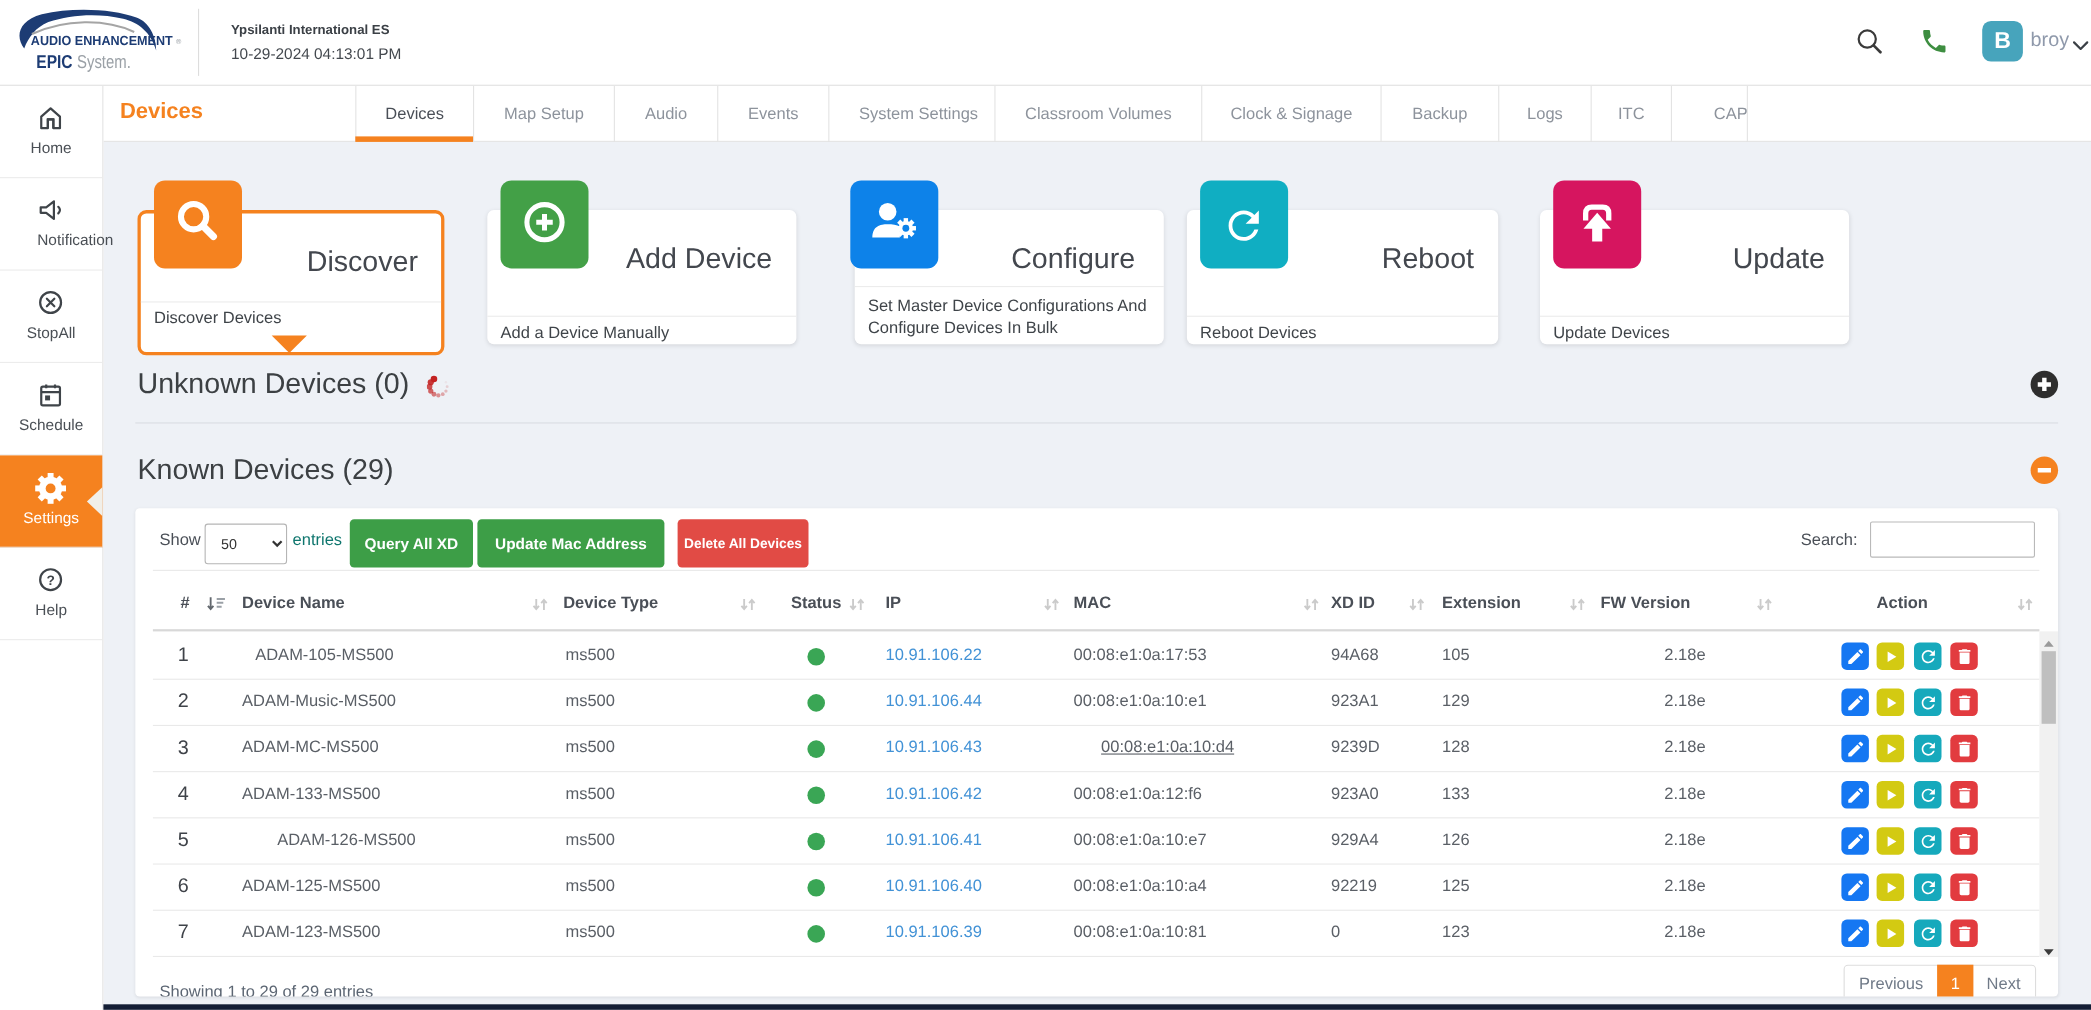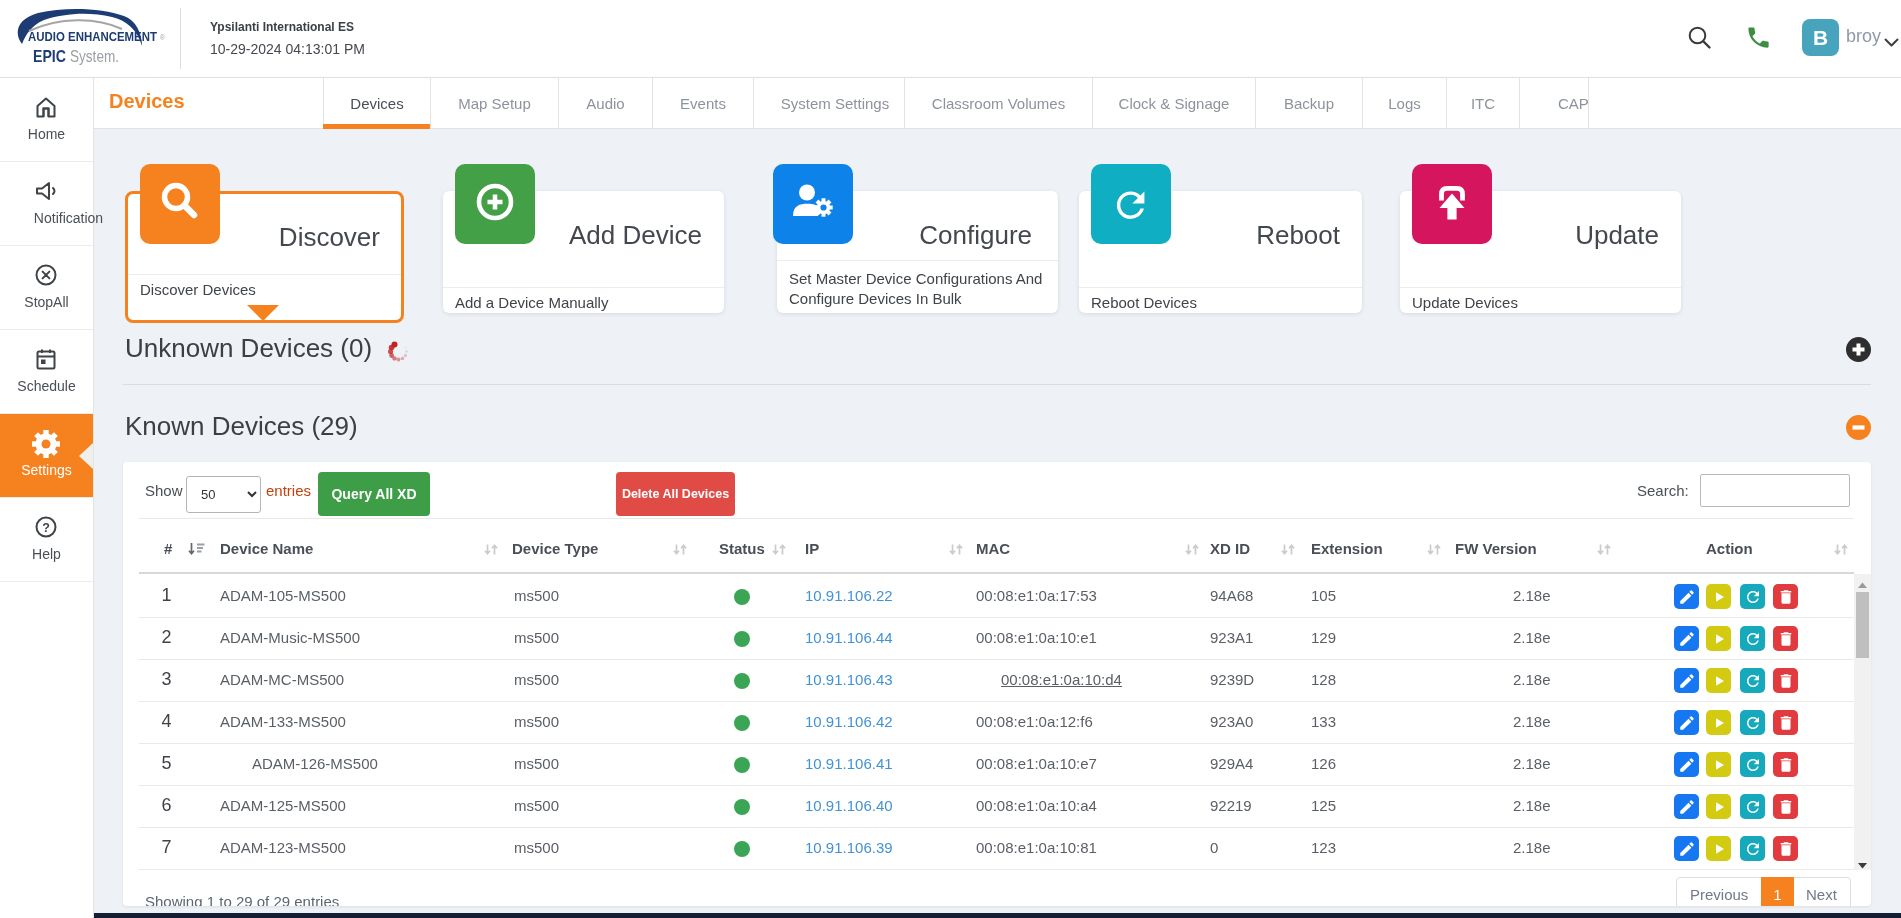--- a/index.html
+++ b/index.html
@@ -136,22 +136,23 @@
         <path d="M12.5 6.5 L12.5 18.5 M6.5 12.5 L18.5 12.5" stroke="#fff" stroke-width="4"></path>
       </svg></div>
   <div id="secdiv"></div>
   <div class="h2" style="top:282px;">Known Devices (29)</div>
   <div class="circbtn" style="top:286px; background:#f5821f;"><svg width="25" height="25" viewBox="0 0 25 25">
         <path d="M6.5 12.5 L18.5 12.5" stroke="#fff" stroke-width="4.2"></path>
       </svg></div>
   <div id="tcard">
     <div style="position:absolute; left:22px; top:20px; font-size:15px; color:#4a4f57;">Show</div>
     <select id="selbox"><option>50</option></select>
-    <div style="position:absolute; left:143px; top:20px; font-size:15px; color:#c2410c;">entries</div>
+    <div style="position:absolute; left:143px; top:20px; font-size:15px; color:#0f766e;">entries</div>
     <div class="btn bgreen" style="left:195px; width:112px;">Query All XD</div>
+    <div class="btn bgreen" style="left:311px; width:170px;">Update Mac Address</div>
     <div class="btn bred" style="left:493px; width:119px; font-size:12.5px;">Delete All Devices</div>
     <div style="position:absolute; left:1514px; top:20px; font-size:15px; color:#4a4f57;">Search:</div>
     <input id="search-in" style="">
     <div id="thead">
         <div class="hcell" style="left:41px;">#</div>
         <div class="hcell" style="left:97px;">Device Name</div>
         <div class="hcell" style="left:389px;">Device Type</div>
         <div class="hcell" style="left:596px;">Status</div>
         <div class="hcell" style="left:682px;">IP</div>
         <div class="hcell" style="left:853px;">MAC</div>
@@ -198,21 +199,21 @@
         <div class="sorticon" style="left:1710px;"><svg width="16" height="15" viewBox="0 0 16 15">
             <path d="M4.5 2.5 L4.5 11 M2 8.7 L4.5 11.6 L7 8.7" fill="none" stroke="#cbcbcb" stroke-width="1.7"></path>
             <path d="M11.5 12.5 L11.5 4 M9 6.3 L11.5 3.4 L14 6.3" fill="none" stroke="#cbcbcb" stroke-width="1.7"></path>
           </svg></div>
         <div style="position:absolute; left:16px; width:1715px; bottom:-2px; height:2px; background:#d8d8d8;"></div>
         <div style="position:absolute; left:16px; width:1715px; top:-8px; height:1px; background:#e8e8e8;"></div>
       </div>
     <div id="rows">
         <div class="row" style="top:0px;">
           <div class="rc cnum">1</div>
-          <div class="rc" style="left:81px;">ADAM-105-MS500</div>
+          <div class="rc" style="left:93px;">ADAM-105-MS500</div>
           <div class="rc" style="left:375px;">ms500</div>
           <div class="dot"></div>
           <div class="rc iplink" style="left:666px;">10.91.106.22</div>
           <div class="rc" style="left:837px;">00:08:e1:0a:17:53</div>
           <div class="rc" style="left:1071px;">94A68</div>
           <div class="rc" style="left:1172px;">105</div>
           <div class="rc" style="left:1374px;">2.18e</div>
           <div class="abtn" style="left:1535px; background:#1577f2;">
             <svg width="18" height="18" viewBox="0 0 18 18">
               <g transform="scale(0.75)">

